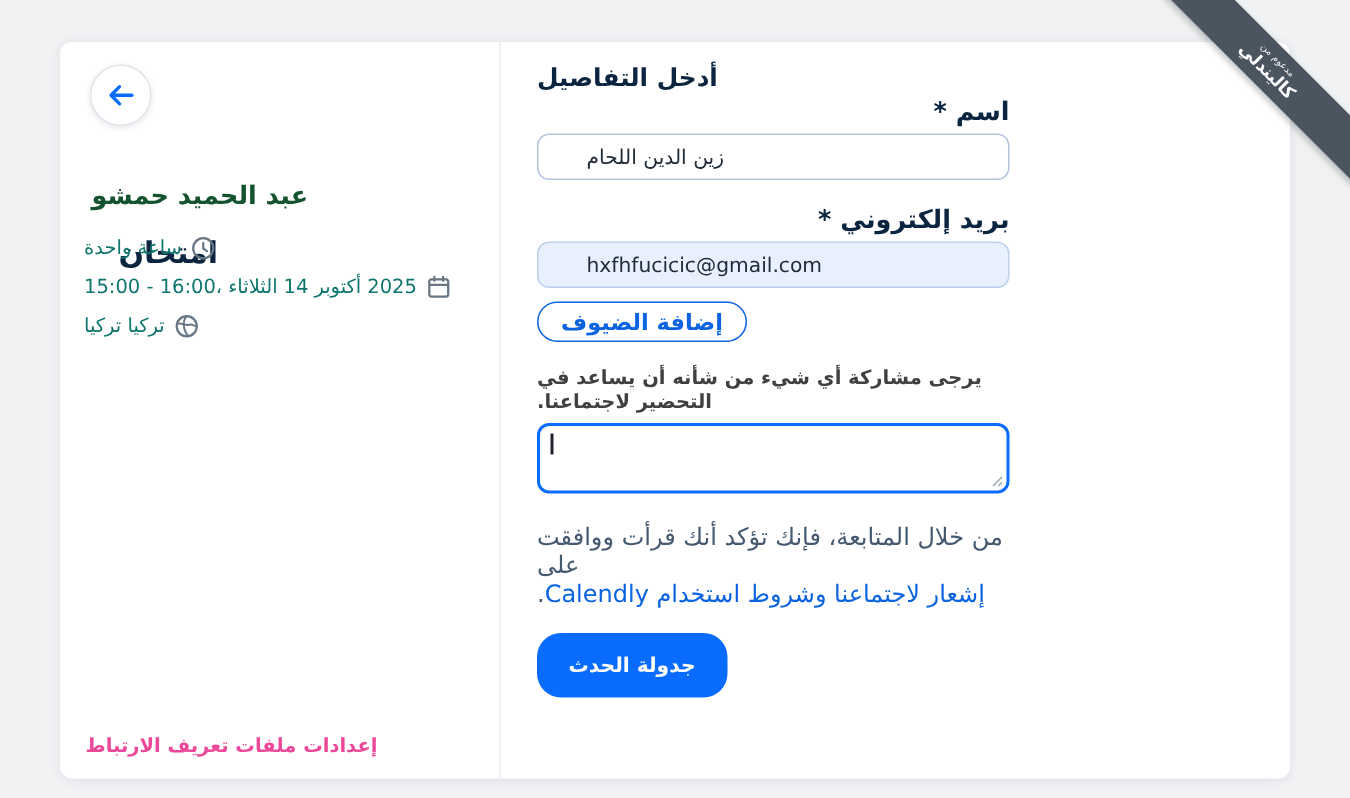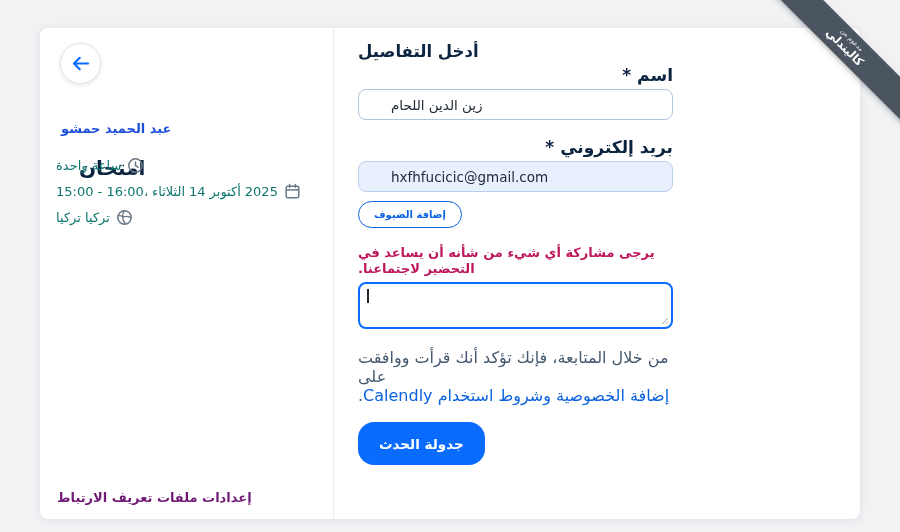--- a/index.html
+++ b/index.html
@@ -7,45 +7,45 @@
   .page{position:relative;width:900px;height:532px;background:#f0f2f4;overflow:hidden;}
 
   .card{position:absolute;left:40px;top:28px;width:820px;height:491px;background:#ffffff;
         border-radius:8px;box-shadow:0 1px 8px rgba(20,30,60,.08);}
 
   
   .sidebar{position:absolute;left:0;top:0;width:293px;height:100%;}
   .back-btn{position:absolute;left:20px;top:15px;width:41px;height:41px;border-radius:50%;
             background:#fff;border:1px solid #e2e6eb;box-shadow:0 1px 4px rgba(20,30,60,.12);
             display:flex;align-items:center;justify-content:center;cursor:pointer;padding:0;}
-  .host{position:absolute;left:21px;top:93px;font-size:13px;font-weight:600;color:#1d4ed8;}
+  .host{position:absolute;left:21px;top:93px;font-size:17px;font-weight:600;color:#14532d;}
   .event-title{position:absolute;left:21px;top:110px;margin:18px;font-size:20px;font-weight:700;color:#0b2540;}
   .details{position:absolute;left:16px;top:129px;display:flex;flex-direction:column;gap:9px;}
   .detail-row{display:flex;align-items:center;gap:6px;direction:ltr;}
   .detail-text{display:inline-flex;gap:4px;direction:ltr;font-size:13px;font-weight:500;color:#0f766e;}
   .detail-icon{display:inline-flex;flex:0 0 auto;}
   .cookie-link{position:absolute;left:17px;bottom:14px;font-size:13px;font-weight:600;
-               color:#701a75;text-decoration:none;cursor:pointer;}
+               color:#ec4899;text-decoration:none;cursor:pointer;}
 
   .divider{position:absolute;left:293px;top:0;width:1px;height:100%;background:#e9ecef;}
 
   
   .form{position:absolute;left:318px;top:0;width:315px;}
   .form h2{margin:14px 0 0;font-size:16.5px;font-weight:700;color:#0b2540;text-align:left;}
   .field-label{margin-top:7px;font-size:17px;font-weight:700;color:#0b2540;text-align:right;line-height:15px;}
   .field-label .req{font-weight:700;}
   .text-input{box-sizing:border-box;display:block;width:100%;height:31px;margin-top:6px;
               border:1px solid #b3c4dd;border-radius:8px;padding:0 32px;font-family:"DejaVu Sans",sans-serif;
               font-size:13.5px;color:#222b38;background:#fff;outline:none;}
   .email-label{margin-top:20px;}
   .email-input{background:#e8f0fe;border-color:#bcd0ee;}
   .guests-btn{margin-top:9px;height:27px;padding:0 15px;border-radius:14px;border:1px solid #0b63e0;
-              background:#fff;color:#0b63e0;font-family:"DejaVu Sans",sans-serif;font-size:10px;
+              background:#fff;color:#0b63e0;font-family:"DejaVu Sans",sans-serif;font-size:15px;
               font-weight:600;cursor:pointer;}
-  .notes-label{margin-top:17px;font-size:13px;font-weight:700;color:#be185d;text-align:left;line-height:16px;}
+  .notes-label{margin-top:17px;font-size:13px;font-weight:700;color:#404040;text-align:left;line-height:16px;}
   .textarea-wrap{position:relative;margin-top:5px;}
   .notes-area{box-sizing:border-box;display:block;width:100%;height:47px;border:2px solid #0a6cff;
               border-radius:8px;resize:none;outline:none;padding:6px 8px;font-family:"DejaVu Sans",sans-serif;
               font-size:13px;background:#fff;}
   .caret{position:absolute;left:9px;top:7px;width:1.5px;height:14px;background:#202630;pointer-events:none;}
   .gripper{position:absolute;right:4px;bottom:4px;pointer-events:none;}
   .legal{margin-top:19px;font-size:16px;line-height:19px;color:#44596f;text-align:left;}
   .legal a{color:#0b63e0;text-decoration:none;font-weight:500;cursor:pointer;}
   .submit-btn{margin-top:17px;height:43px;padding:0 21px;border:none;border-radius:16px;background:#0a6cff;
               color:#fff;font-family:"DejaVu Sans",sans-serif;font-size:13.5px;font-weight:700;cursor:pointer;}
@@ -138,21 +138,21 @@
         <div class="caret"></div>
         <span class="gripper" style="display:inline-flex;">
           <svg width="8" height="8" viewBox="0 0 8 8">
             <path d="M7 1 L1 7 M7 4.5 L4.5 7" stroke="#9aa7b5" stroke-width="1"></path>
           </svg>
         </span>
       </div>
 
       <div class="legal">
         <div dir="rtl">من خلال المتابعة، فإنك تؤكد أنك قرأت ووافقت على</div>
-        <div dir="rtl"><a>إضافة الخصوصية</a><a style="text-decoration:none;"> و</a><a>شروط استخدام Calendly</a><span>.</span></div>
+        <div dir="rtl"><a>إشعار لاجتماعنا</a><a style="text-decoration:none;"> و</a><a>شروط استخدام Calendly</a><span>.</span></div>
       </div>
 
       <div><button class="submit-btn" dir="rtl">جدولة الحدث</button></div>
     </main>
   </div>
 
   <div class="ribbon-box">
     <div class="ribbon">
       <div class="r1" dir="rtl">مدعوم من</div>
       <div class="r2" dir="rtl">كاليندلي</div>

